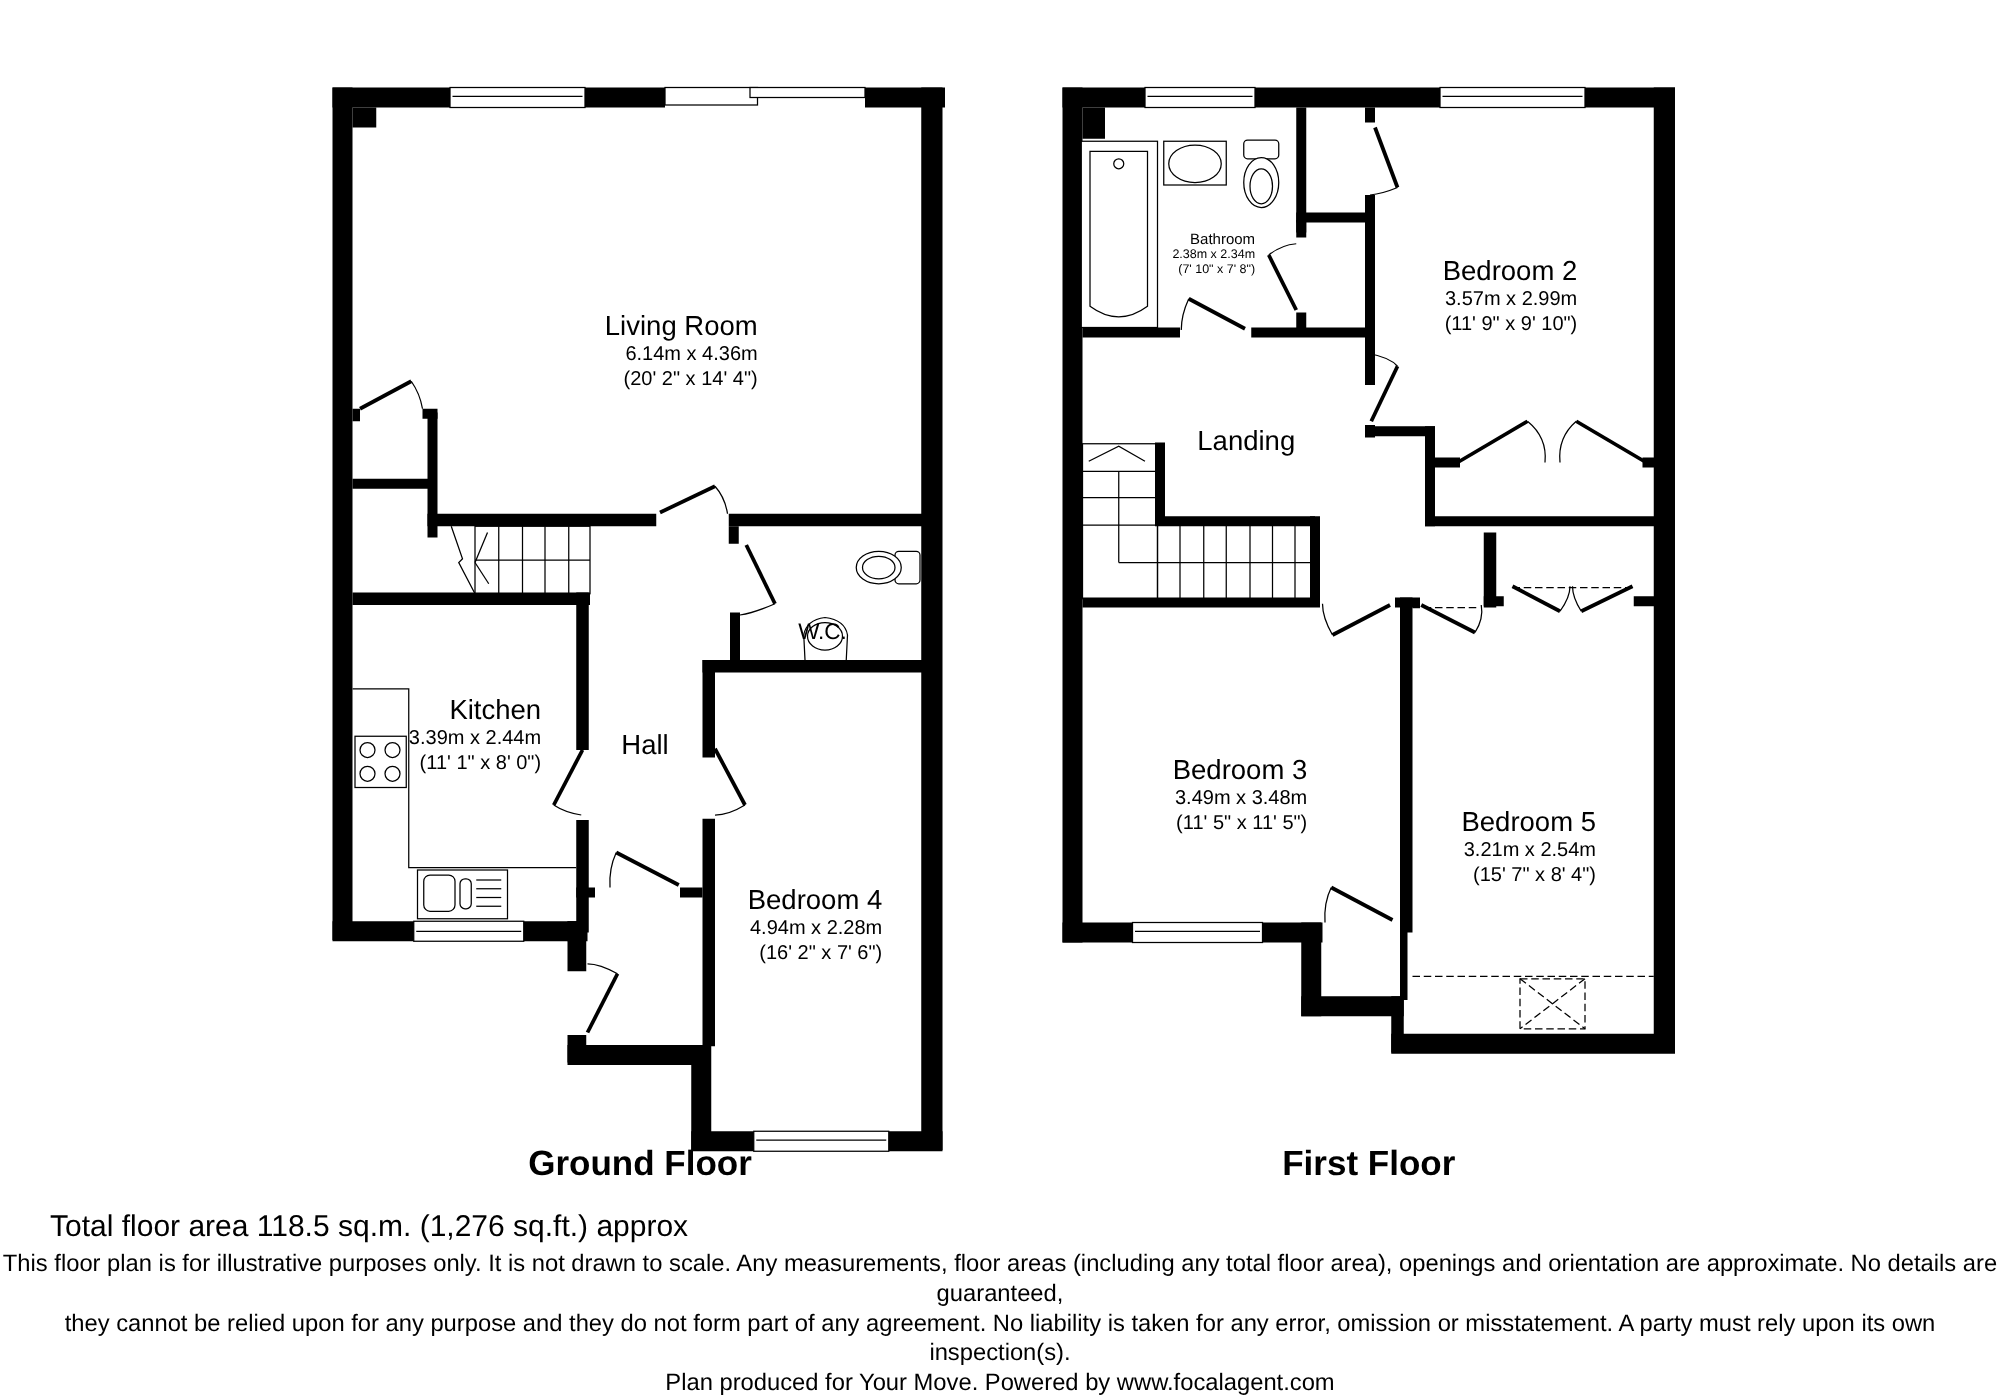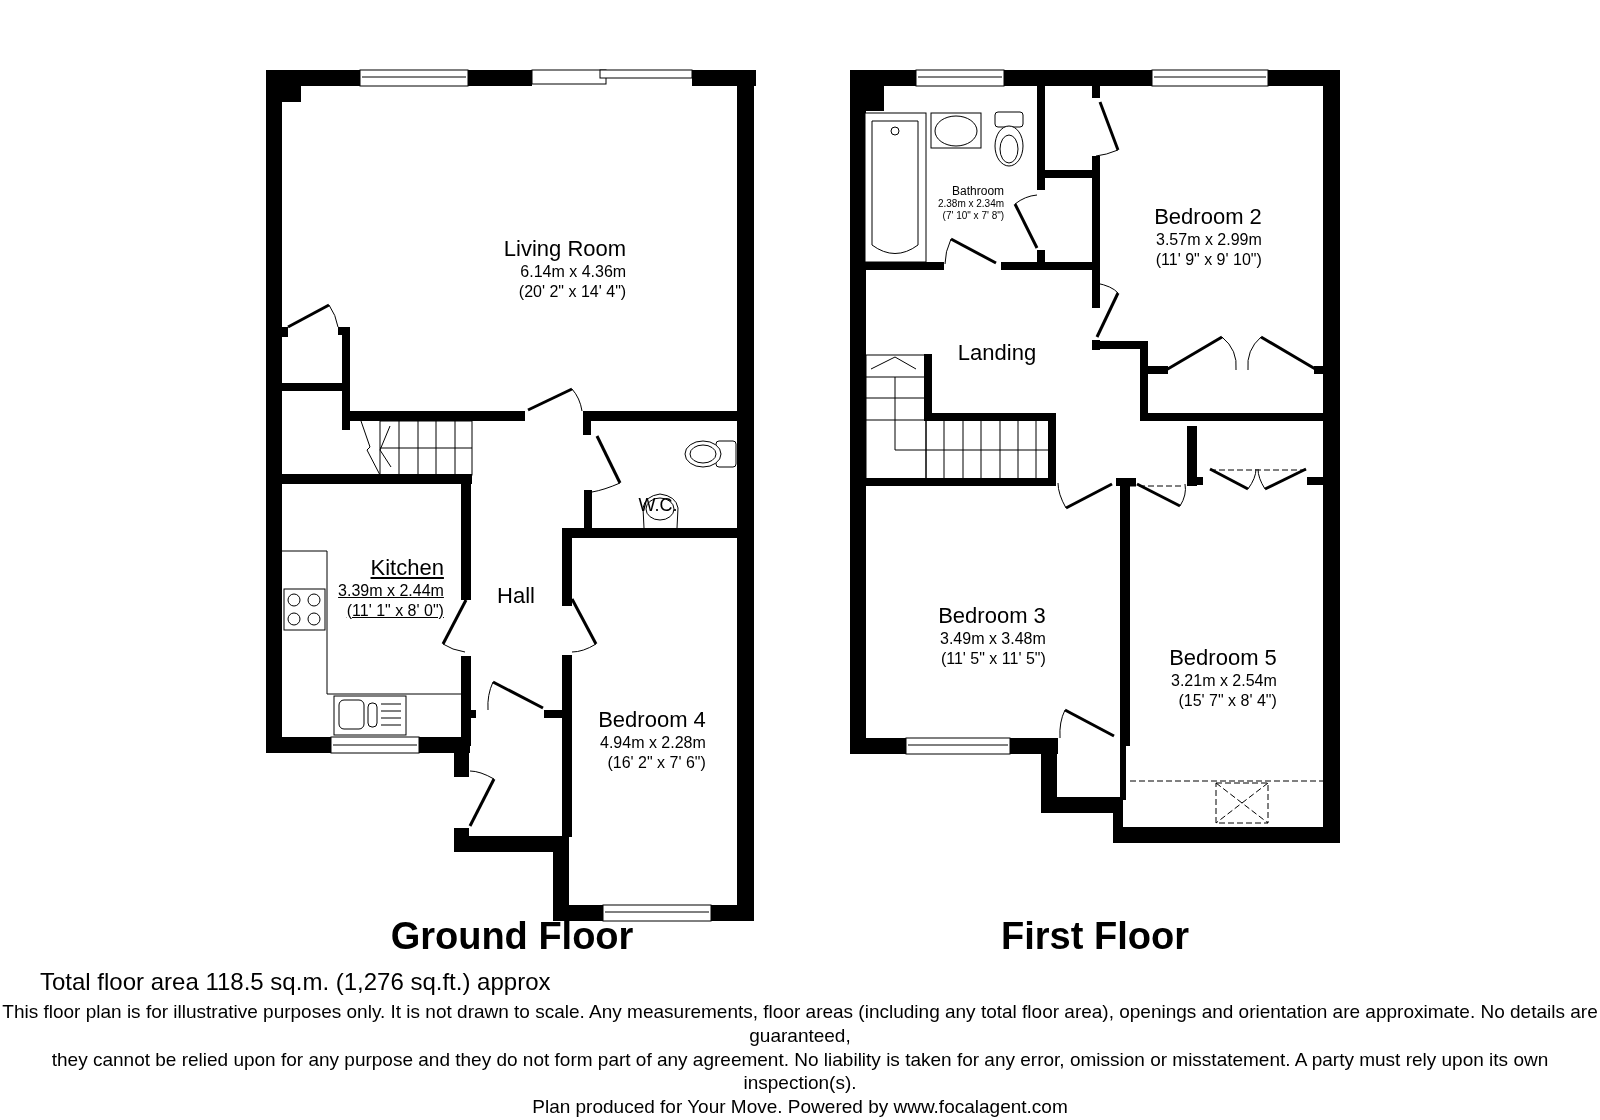--- a/index.html
+++ b/index.html
@@ -3,21 +3,21 @@
 <meta charset="utf-8">
 <style>
   html, body { margin: 0; padding: 0; background: #ffffff; }
   body { width: 1600px; height: 1120px; position: relative; overflow: hidden; font-family: "Liberation Sans", sans-serif; color: #000; }
   svg.plan { position: absolute; left: 0; top: 0; }
   .lbl { position: absolute; text-align: right; transform: translateX(-50%); white-space: nowrap; line-height: 1.2; }
   .rname { font-size: 22px; }
   .rdim { font-size: 16px; }
   .rname-sm { font-size: 12px; }
   .rdim-sm { font-size: 10px; }
-  .floor-title { position: absolute; top: 915px; font-size: 38px; font-weight: bold; transform: translateX(-50%); white-space: nowrap; }
+  .floor-title { position: absolute; top: 915px; font-size: 28px; font-weight: bold; transform: translateX(-50%); white-space: nowrap; }
   .total { position: absolute; left: 40px; top: 968px; font-size: 24px; }
   .disclaimer { position: absolute; left: 0; width: 1600px; top: 1000px; font-size: 19px; text-align: center; line-height: 1.25; }
 </style>
 </head>
 <body>
 
 <svg class="plan" width="1600" height="1120" viewBox="0 0 1600 1120">
   <g>
 
     <g fill="#000">
@@ -223,29 +223,29 @@
     </g>
     <g fill="none" stroke="#000" stroke-width="1" stroke-dasharray="6,3">
       <line x1="1130" y1="781" x2="1323" y2="781"></line>
       <rect x="1216" y="783" width="52" height="40"></rect>
       <line x1="1216" y1="783" x2="1268" y2="823"></line>
       <line x1="1268" y1="783" x2="1216" y2="823"></line>
     </g>
   </g>
 </svg>
 
-<div class="lbl" style="left:545px; top:236px;margin-left:20px;">
+<div class="lbl" style="left:545px; top:248px;">
   <div class="rname">Living Room</div>
   <div class="rdim">6.14m x 4.36m</div>
   <div class="rdim">(20' 2" x 14' 4")</div>
 </div>
 <div class="lbl" style="left:658px; top:456px;">
   <div class="rdim" style="font-size:18px;margin-top:39px;">W.C.</div>
 </div>
-<div class="lbl" style="left:391px; top:555px;text-decoration:underline;">
+<div class="lbl" style="left:380px; top:555px;">
   <div class="rname">Kitchen</div>
   <div class="rdim">3.39m x 2.44m</div>
   <div class="rdim">(11' 1" x 8' 0")</div>
 </div>
 <div class="lbl" style="left:516px; top:583px;">
   <div class="rname">Hall</div>
 </div>
 <div class="lbl" style="left:652px; top:707px;">
   <div class="rname">Bedroom 4</div>
   <div class="rdim">4.94m x 2.28m</div>

